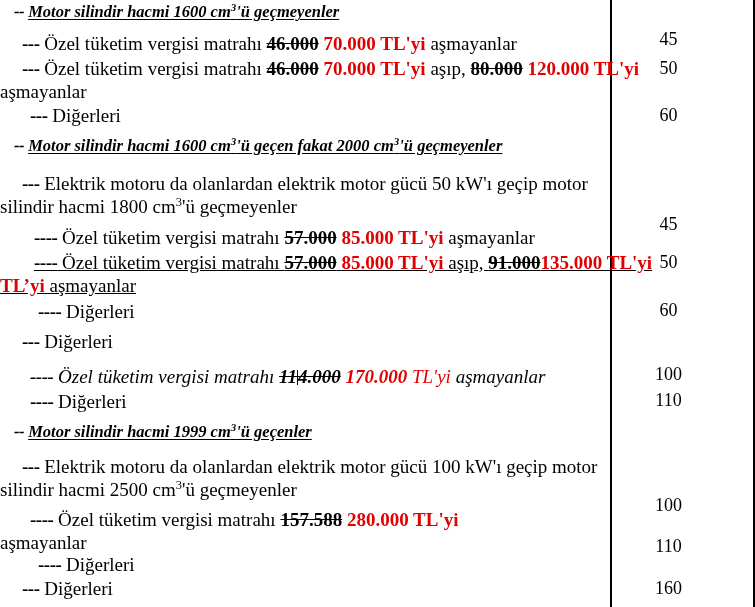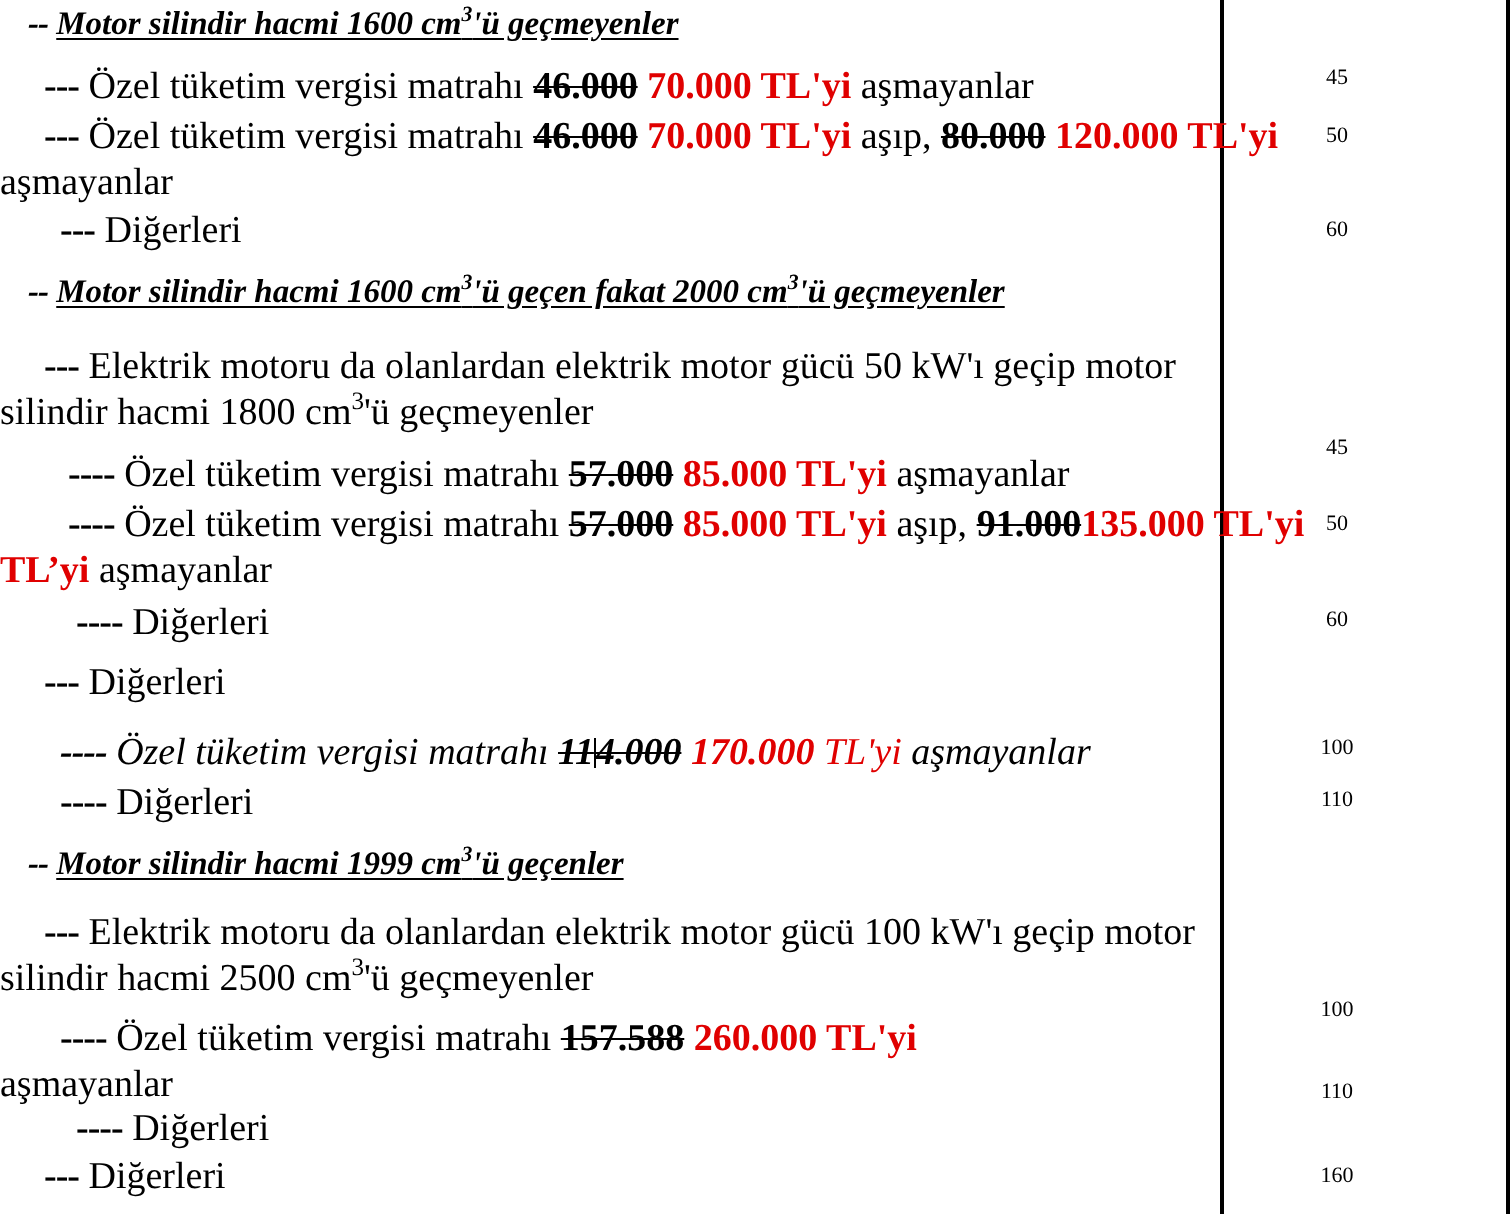--- a/index.html
+++ b/index.html
@@ -83,21 +83,21 @@
     font-weight: bold;
   }
   .red {
     color: #E00000;
     font-weight: bold;
   }
   .red-plain {
     color: #E00000;
   }
   .rate {
-    font-size: 11px;
+    font-size: 18px;
     line-height: 23px;
     text-align: center;
     width: 113px;
   }
   sup.cm {
     font-size: 0.66em;
     vertical-align: super;
     line-height: 0;
   }
   
@@ -164,21 +164,21 @@
       </div>
     </div>
 
     <div class="row" style="top:226px;">
       <div class="line" style="padding-left:34px;">
         <span class="dash-plain">----</span>
         <span>Özel tüketim vergisi matrahı </span><span class="struck">57.000</span>&nbsp;<span class="red">85.000 TL'yi</span><span> aşmayanlar</span>
       </div>
     </div>
 
-    <div class="row" style="top:251px;">
+    <div class="row" style="top:251px;text-decoration:underline;">
       <div class="line" style="padding-left:34px;">
         <span class="dash-plain">----</span>
         <span>Özel tüketim vergisi matrahı </span><span class="struck">57.000</span>&nbsp;<span class="red">85.000 TL'yi</span><span> aşıp, </span><span class="struck">91.000</span><span class="red">135.000 TL'yi</span>
       </div>
       <div class="line" style="padding-left:0px;">
         <span class="red">TL’yi</span><span> aşmayanlar</span>
       </div>
     </div>
 
     <div class="row" style="top:300px;">
@@ -218,21 +218,21 @@
 
     <div class="row" style="top:455px;">
       <div class="line wrap" style="padding-left:0px; width:600px;">
         <span style="padding-left:22px;"><span class="dash-plain">---</span> </span><span>Elektrik motoru da olanlardan elektrik motor gücü 100 kW'ı geçip motor silindir hacmi 2500 cm</span><sup class="cm">3</sup><span>'ü geçmeyenler</span>
       </div>
     </div>
 
     <div class="row" style="top:508px;">
       <div class="line" style="padding-left:30px;">
         <span class="dash-plain">----</span>
-        <span>Özel tüketim vergisi matrahı </span><span class="struck">157.588</span>&nbsp;<span class="red">260.000 TL'yi</span>
+        <span>Özel tüketim vergisi matrahı </span><span class="struck">157.588</span>&nbsp;<span class="red">280.000 TL'yi</span>
       </div>
       <div class="line" style="padding-left:0px;">
         <span>aşmayanlar</span>
       </div>
     </div>
 
     <div class="row" style="top:553px;">
       <div class="line" style="padding-left:38px;">
         <span class="dash-plain">----</span>
         <span>Diğerleri</span>

